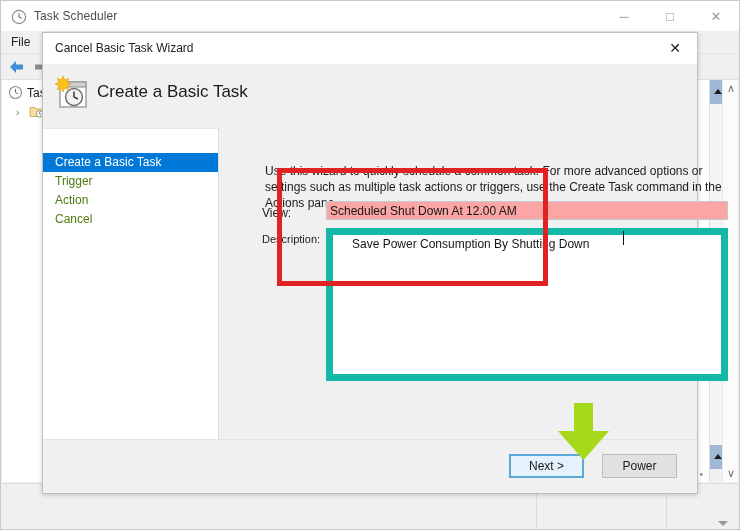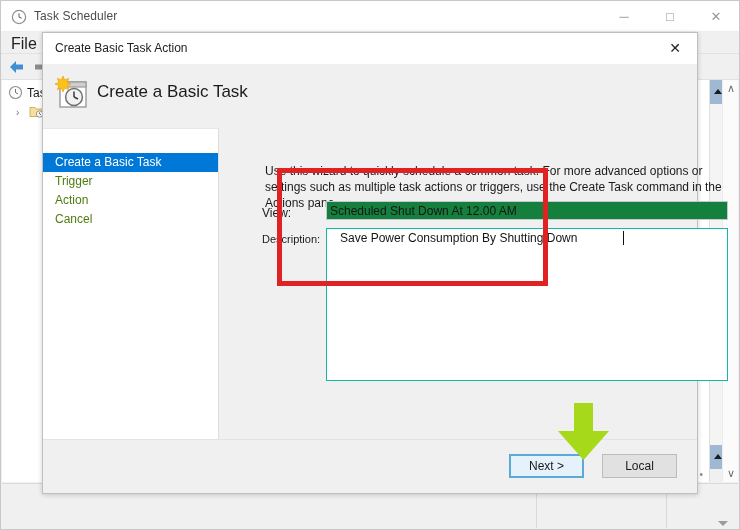--- a/index.html
+++ b/index.html
@@ -65,21 +65,21 @@
     position: absolute;
     left: 0; top: 31px;
     width: 100%; height: 22px;
     background: #f0f0f0;
     border-bottom: 1px solid #e2e2e2;
     box-sizing: border-box;
   }
   .menu-item {
     position: absolute;
     top: 3px;
-    font-size: 16px;
+    font-size: 12px;
     color: #222;
   }
   #menu-file { left: 10px; }
   #menu-action { left: 44px; }
   #menu-view { left: 104px; }
   #menu-help { left: 152px; }
 
   #toolbar {
     position: absolute;
     left: 0; top: 53px;
@@ -347,41 +347,41 @@
   }
   #label-desc {
     position: absolute;
     left: 43px; top: 105px;
     font-size: 11px; color: #1a1a1a;
   }
   #input-name {
     position: absolute;
     left: 107px; top: 73px;
     width: 402px; height: 19px;
-    background: #15803d;
+    background: #fca5a5;
     border: 1px solid #c3c9cf;
     box-sizing: border-box;
     font-family: "Liberation Sans", sans-serif;
     font-size: 12px;
     color: #151515;
     padding: 0 3px;
     line-height: 17px;
     outline: none;
   }
   #input-desc {
     position: absolute;
     left: 107px; top: 100px;
     width: 402px; height: 153px;
     background: #ffffff;
-    border: 1px solid #14b8a6;
+    border: 7px solid #14b8a6;
     box-sizing: border-box;
     font-family: "Liberation Sans", sans-serif;
     font-size: 12px;
     color: #151515;
-    padding: 2px 13px;
+    padding: 2px 19px;
     line-height: 15px;
     resize: none;
     outline: none;
     overflow: hidden;
   }
   
   #desc-caret {
     position: absolute;
     left: 404px; top: 103px;
     width: 1px; height: 14px;
@@ -527,21 +527,21 @@
   <div id="status-bar">
     <div class="status-sep" id="ss-1"></div>
     <div class="status-sep" id="ss-2"></div>
     <div id="status-caret"></div>
   </div>
 </div>
 
 <div id="wizard">
 
   <div id="wiz-titlebar">
-    <span id="wiz-title-text">Create Basic Task Action</span>
+    <span id="wiz-title-text">Cancel Basic Task Wizard</span>
     <div id="wiz-close">✕</div>
   </div>
 
   <div id="wiz-header">
     <span id="wiz-header-icon">
       <svg width="44" height="44" viewBox="0 0 44 44">
         <rect x="9" y="10" width="26" height="25" fill="#ffffff" stroke="#9a9a9a" stroke-width="1.4"></rect>
         <rect x="9" y="10" width="26" height="5" fill="#cfcfcf" stroke="#9a9a9a" stroke-width="1.2"></rect>
         <circle cx="23" cy="25" r="8.4" fill="#f2f2f2" stroke="#6f6f6f" stroke-width="1.5"></circle>
         <line x1="23" y1="25" x2="23" y2="19.6" stroke="#3b3b3b" stroke-width="1.5"></line>
@@ -568,21 +568,21 @@
       <input id="input-name" type="text" value="Scheduled Shut Down At 12.00 AM" style="">
 
       <span id="label-desc">Description:</span>
       <textarea id="input-desc" style="">Save Power Consumption By Shutting Down</textarea>
       <div id="desc-caret"></div>
     </div>
   </div>
 
   <div id="wiz-footer">
     <div class="wbtn" id="btn-next">Next &gt;</div>
-    <div class="wbtn" id="btn-cancel">Local</div>
+    <div class="wbtn" id="btn-cancel">Power</div>
   </div>
 </div>
 
 <div id="red-box"></div>
 <div id="green-arrow">
   <svg width="55" height="58" viewBox="0 0 55 58">
     <path d="M18 0 L37 0 L37 28 L53 28 L27.5 57 L2 28 L18 28 Z" fill="#a5d919"></path>
   </svg>
 </div>
 

